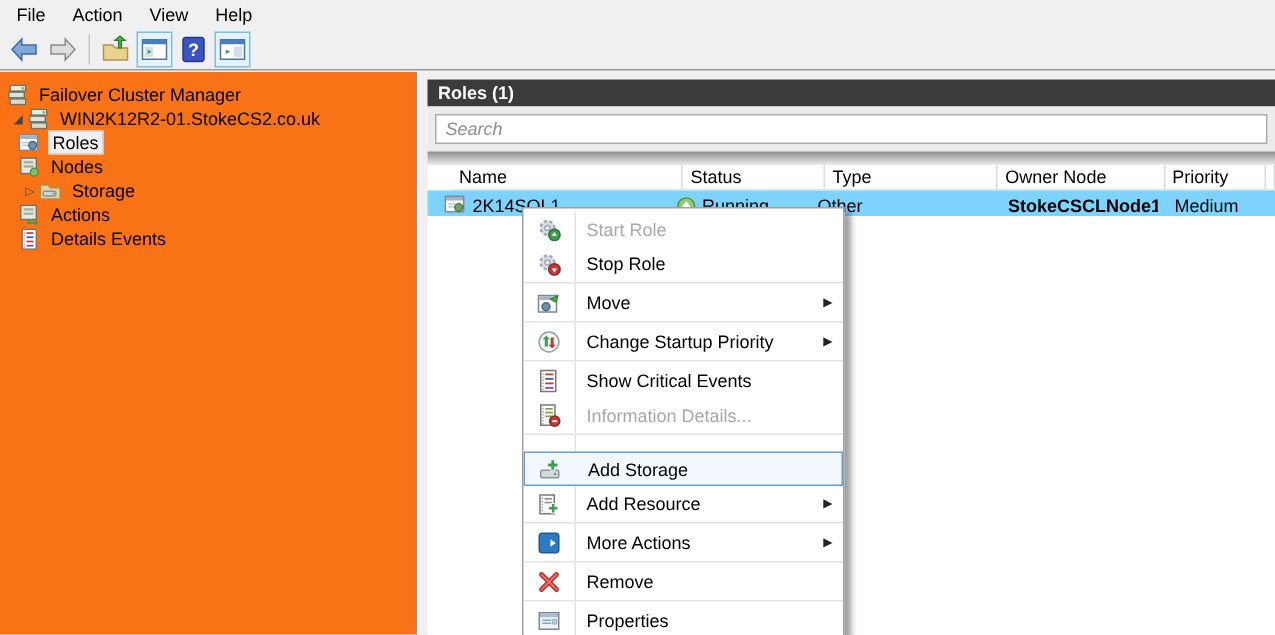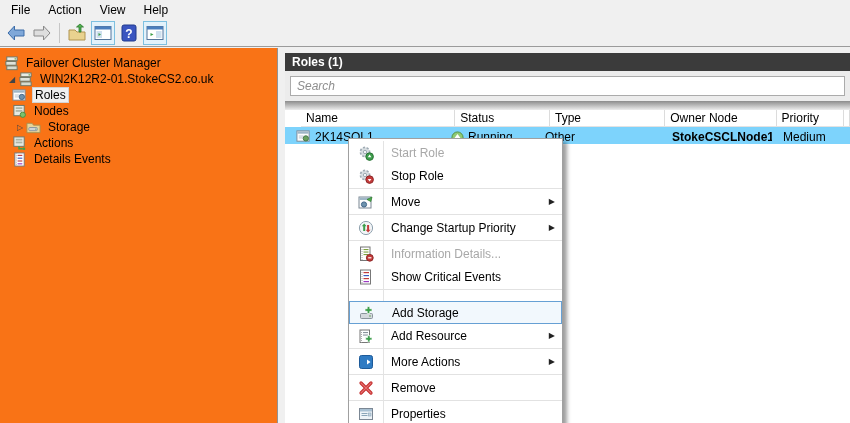--- a/index.html
+++ b/index.html
@@ -307,47 +307,47 @@
           <path d="M6 11 V6.2 H4.6 L7 3.6 L9.4 6.2 H8 V11 Z" fill="#3d9e4c" transform="translate(-0.8,0)"></path>
           <path d="M9.5 5 v4.8 h1.4 L8.5 12.4 L6.1 9.8 h1.4 V5 Z" fill="#c43a3a" transform="translate(1.6,0)"></path>
         </svg>
     </span>
     <span class="clabel">Change Startup Priority</span>
     <span class="subarrow">▶</span>
   </div>
 
   <div class="ctx-sep"></div>
 
+  <div class="ctx-item">
+    <span class="cicon">
+      <svg width="16" height="16" viewBox="0 0 16 16">
+          <rect x="2.5" y="1" width="10" height="14" fill="#fff" stroke="#777"></rect>
+          <path d="M4 1 v14" stroke="#aaa" stroke-dasharray="1 1"></path>
+          <rect x="5.5" y="3" width="5.5" height="1.2" fill="#c23a3a"></rect>
+          <rect x="5.5" y="6" width="5.5" height="1.2" fill="#3a5ac2"></rect>
+          <rect x="5.5" y="9" width="5.5" height="1.2" fill="#c23a3a"></rect>
+          <rect x="5.5" y="12" width="5.5" height="1.2" fill="#9b3ac2"></rect>
+        </svg>
+    </span>
+    <span class="clabel">Show Critical Events</span>
+  </div>
   <div class="ctx-item disabled">
     <span class="cicon">
       <svg width="16" height="16" viewBox="0 0 16 16">
           <rect x="2.5" y="1" width="9.5" height="13.5" fill="#fff" stroke="#777"></rect>
           <path d="M4 1 v13.5" stroke="#aaa" stroke-dasharray="1 1"></path>
           <rect x="5.5" y="3" width="5" height="1.1" fill="#7da23f"></rect>
           <rect x="5.5" y="5.5" width="5" height="1.1" fill="#7da23f"></rect>
           <rect x="5.5" y="8" width="5" height="1.1" fill="#7da23f"></rect>
           <circle cx="11.8" cy="11.8" r="3.4" fill="#c43a3a" stroke="#8e2626"></circle>
           <rect x="10.2" y="11.2" width="3.2" height="1.2" fill="#fff"></rect>
         </svg>
     </span>
     <span class="clabel">Information Details...</span>
   </div>
-  <div class="ctx-item">
-    <span class="cicon">
-      <svg width="16" height="16" viewBox="0 0 16 16">
-          <rect x="2.5" y="1" width="10" height="14" fill="#fff" stroke="#777"></rect>
-          <path d="M4 1 v14" stroke="#aaa" stroke-dasharray="1 1"></path>
-          <rect x="5.5" y="3" width="5.5" height="1.2" fill="#c23a3a"></rect>
-          <rect x="5.5" y="6" width="5.5" height="1.2" fill="#3a5ac2"></rect>
-          <rect x="5.5" y="9" width="5.5" height="1.2" fill="#c23a3a"></rect>
-          <rect x="5.5" y="12" width="5.5" height="1.2" fill="#9b3ac2"></rect>
-        </svg>
-    </span>
-    <span class="clabel">Show Critical Events</span>
-  </div>
 
   <div class="ctx-sep"></div>
 
   <div class="ctx-item hl">
     <span class="cicon">
       <svg width="16" height="16" viewBox="0 0 16 16">
           <rect x="1.5" y="8.5" width="12" height="5" rx="1" fill="#d4d9dd" stroke="#8a949c"></rect>
           <circle cx="11" cy="11" r="0.8" fill="#5b9e4d"></circle>
           <path d="M8.2 1.5 h2.6 v2.2 h2.2 v2.6 h-2.2 v2.2 H8.2 V6.3 H6 V3.7 h2.2 Z" fill="#3d9e4c" stroke="#fff" stroke-width="0.7"></path>
         </svg>

